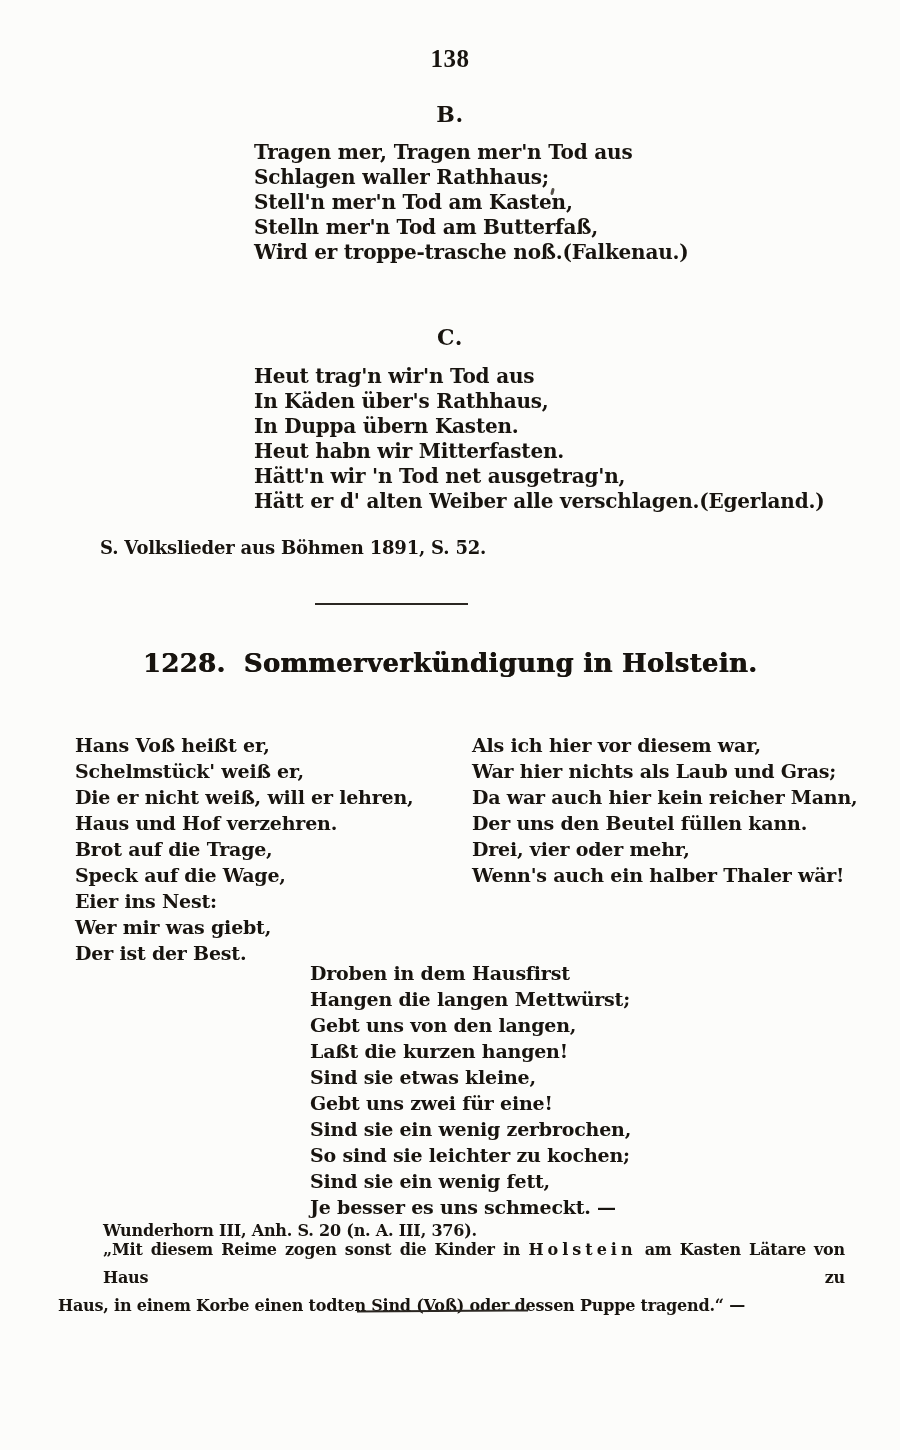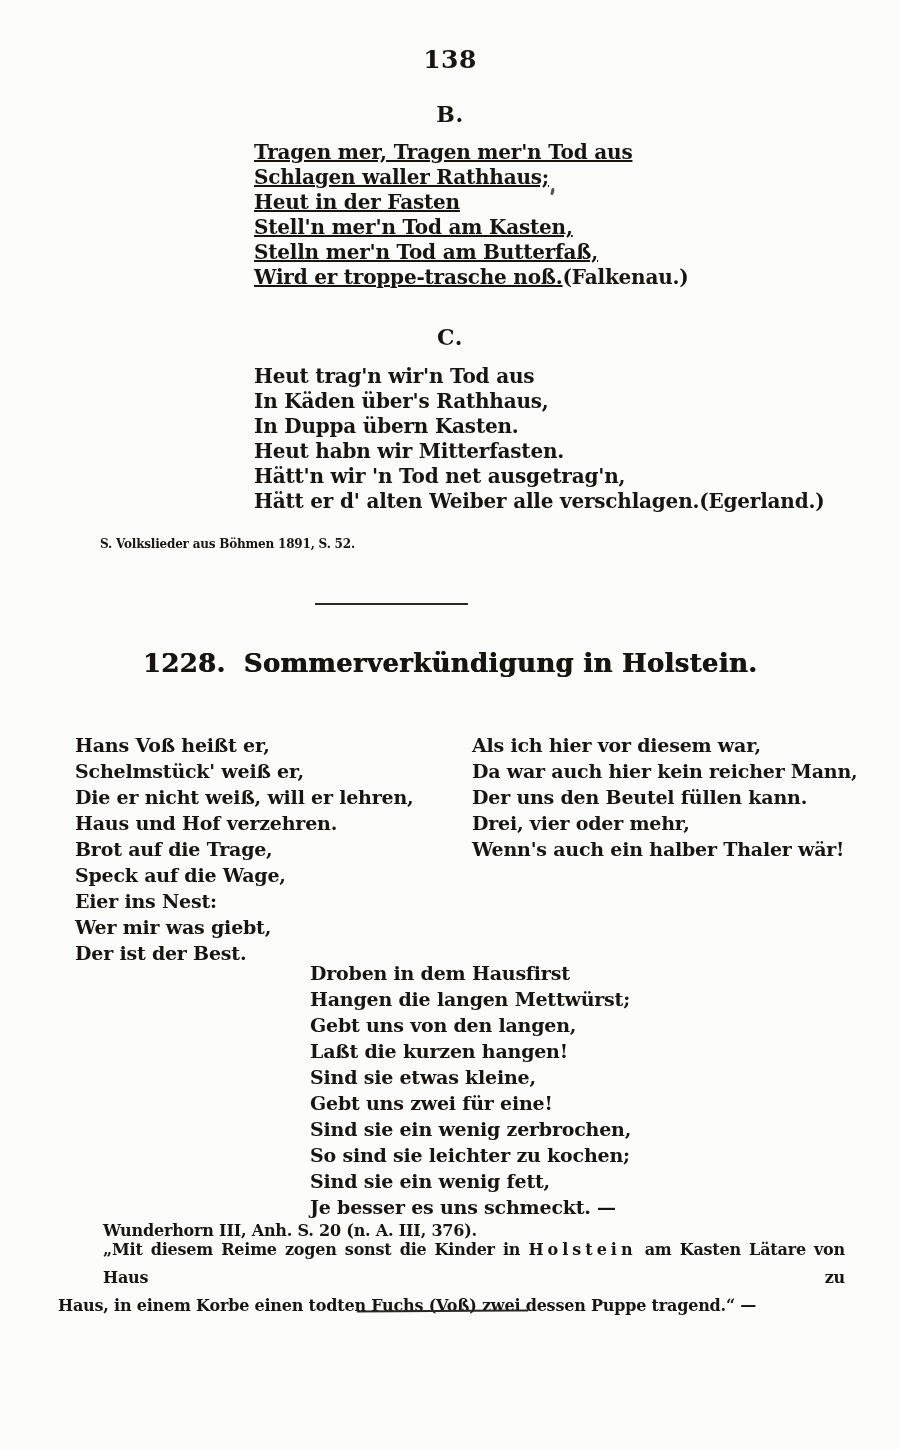--- a/index.html
+++ b/index.html
@@ -14,37 +14,37 @@
   .abs { position: absolute; }
 
   
   .roman { font-weight: 600; letter-spacing: 0.5px; }
 
   
   .frak { font-weight: 700; letter-spacing: -0.2px; }
 
   .page-number {
     top: 45px; left: 0; width: 900px;
-    text-align: center; font-size: 25px;
+    text-align: center; font-size: 25px; font-family: Liberation Serif, serif;
   }
   .label-b { top: 101px; }
   .label-c { top: 324px; }
   .sec-label {
     left: 0; width: 900px; text-align: center;
     font-size: 22px;
   }
 
   .stanza { font-size: 20px; line-height: 25px; white-space: nowrap; }
-  .stanza-b { top: 140px; left: 254px; text-decoration: underline; }
+  .stanza-b { top: 140px; left: 254px; }
   .stanza-c { top: 364px; left: 254px; }
   .attribution { display: inline-block; }
 
   .source-note {
     top: 537px; left: 100px;
-    font-size: 12px; white-space: nowrap;
+    font-size: 18px; white-space: nowrap;
   }
 
   .rule { background: #2b2722; height: 2px; }
   .rule-1 { top: 603px; left: 315px; width: 153px; }
   .rule-2 { top: 1310px; left: 357px; width: 171px; transform: rotate(-0.4deg); }
 
   .chapter-heading {
     top: 648px; left: 0; width: 900px;
     text-align: center;
     font-size: 26px; font-weight: 700;
@@ -86,21 +86,20 @@
 </style>
 </head>
 <body>
 
 <div class="abs page-number roman">138</div>
 
 <div class="abs sec-label label-b roman">B.</div>
 <div class="abs stanza stanza-b frak">
   <div class="vline">Tragen mer, Tragen mer'n Tod aus</div>
   <div class="vline">Schlagen waller Rathhaus;</div>
-  <div class="vline">Heut in der Fasten</div>
   <div class="vline">Stell'n mer'n Tod am Kasten,</div>
   <div class="vline">Stelln mer'n Tod am Butterfaß,</div>
   <div class="vline">
     <span>Wird er troppe-trasche noß.</span><span class="attribution">(Falkenau.)</span>
   </div>
 </div>
 
 <div class="abs scan-artifact"></div>
 
 <div class="abs sec-label label-c roman">C.</div>
@@ -130,20 +129,21 @@
   <div class="vline">Haus und Hof verzehren.</div>
   <div class="vline">Brot auf die Trage,</div>
   <div class="vline">Speck auf die Wage,</div>
   <div class="vline">Eier ins Nest:</div>
   <div class="vline">Wer mir was giebt,</div>
   <div class="vline">Der ist der Best.</div>
 </div>
 
 <div class="abs verse col-right frak">
   <div class="vline">Als ich hier vor diesem war,</div>
+  <div class="vline">War hier nichts als Laub und Gras;</div>
   <div class="vline">Da war auch hier kein reicher Mann,</div>
   <div class="vline">Der uns den Beutel füllen kann.</div>
   <div class="vline">Drei, vier oder mehr,</div>
   <div class="vline">Wenn's auch ein halber Thaler wär!</div>
 </div>
 
 <div class="abs verse center-stanza frak">
   <div class="vline">Droben in dem Hausfirst</div>
   <div class="vline">Hangen die langen Mettwürst;</div>
   <div class="vline">Gebt uns von den langen,</div>
@@ -157,16 +157,16 @@
 </div>
 
 <div class="abs footnote-ref frak">Wunderhorn III, Anh. S. 20 (n. A. III, 376).</div>
 
 <div class="abs footnote-quote frak">
   <div class="quote-line-1">
     <span>„Mit diesem Reime zogen sonst die Kinder in</span>
     <span class="spaced-word">Holstein</span>
     <span>am Kasten Lätare von Haus zu</span>
   </div>
-  <div class="quote-line-2">Haus, in einem Korbe einen todten Fuchs (Voß) zwei dessen Puppe tragend.“ —</div>
+  <div class="quote-line-2">Haus, in einem Korbe einen todten Sind (Voß) oder dessen Puppe tragend.“ —</div>
 </div>
 
 <div class="abs rule rule-2"></div>
 
 </body></html>

